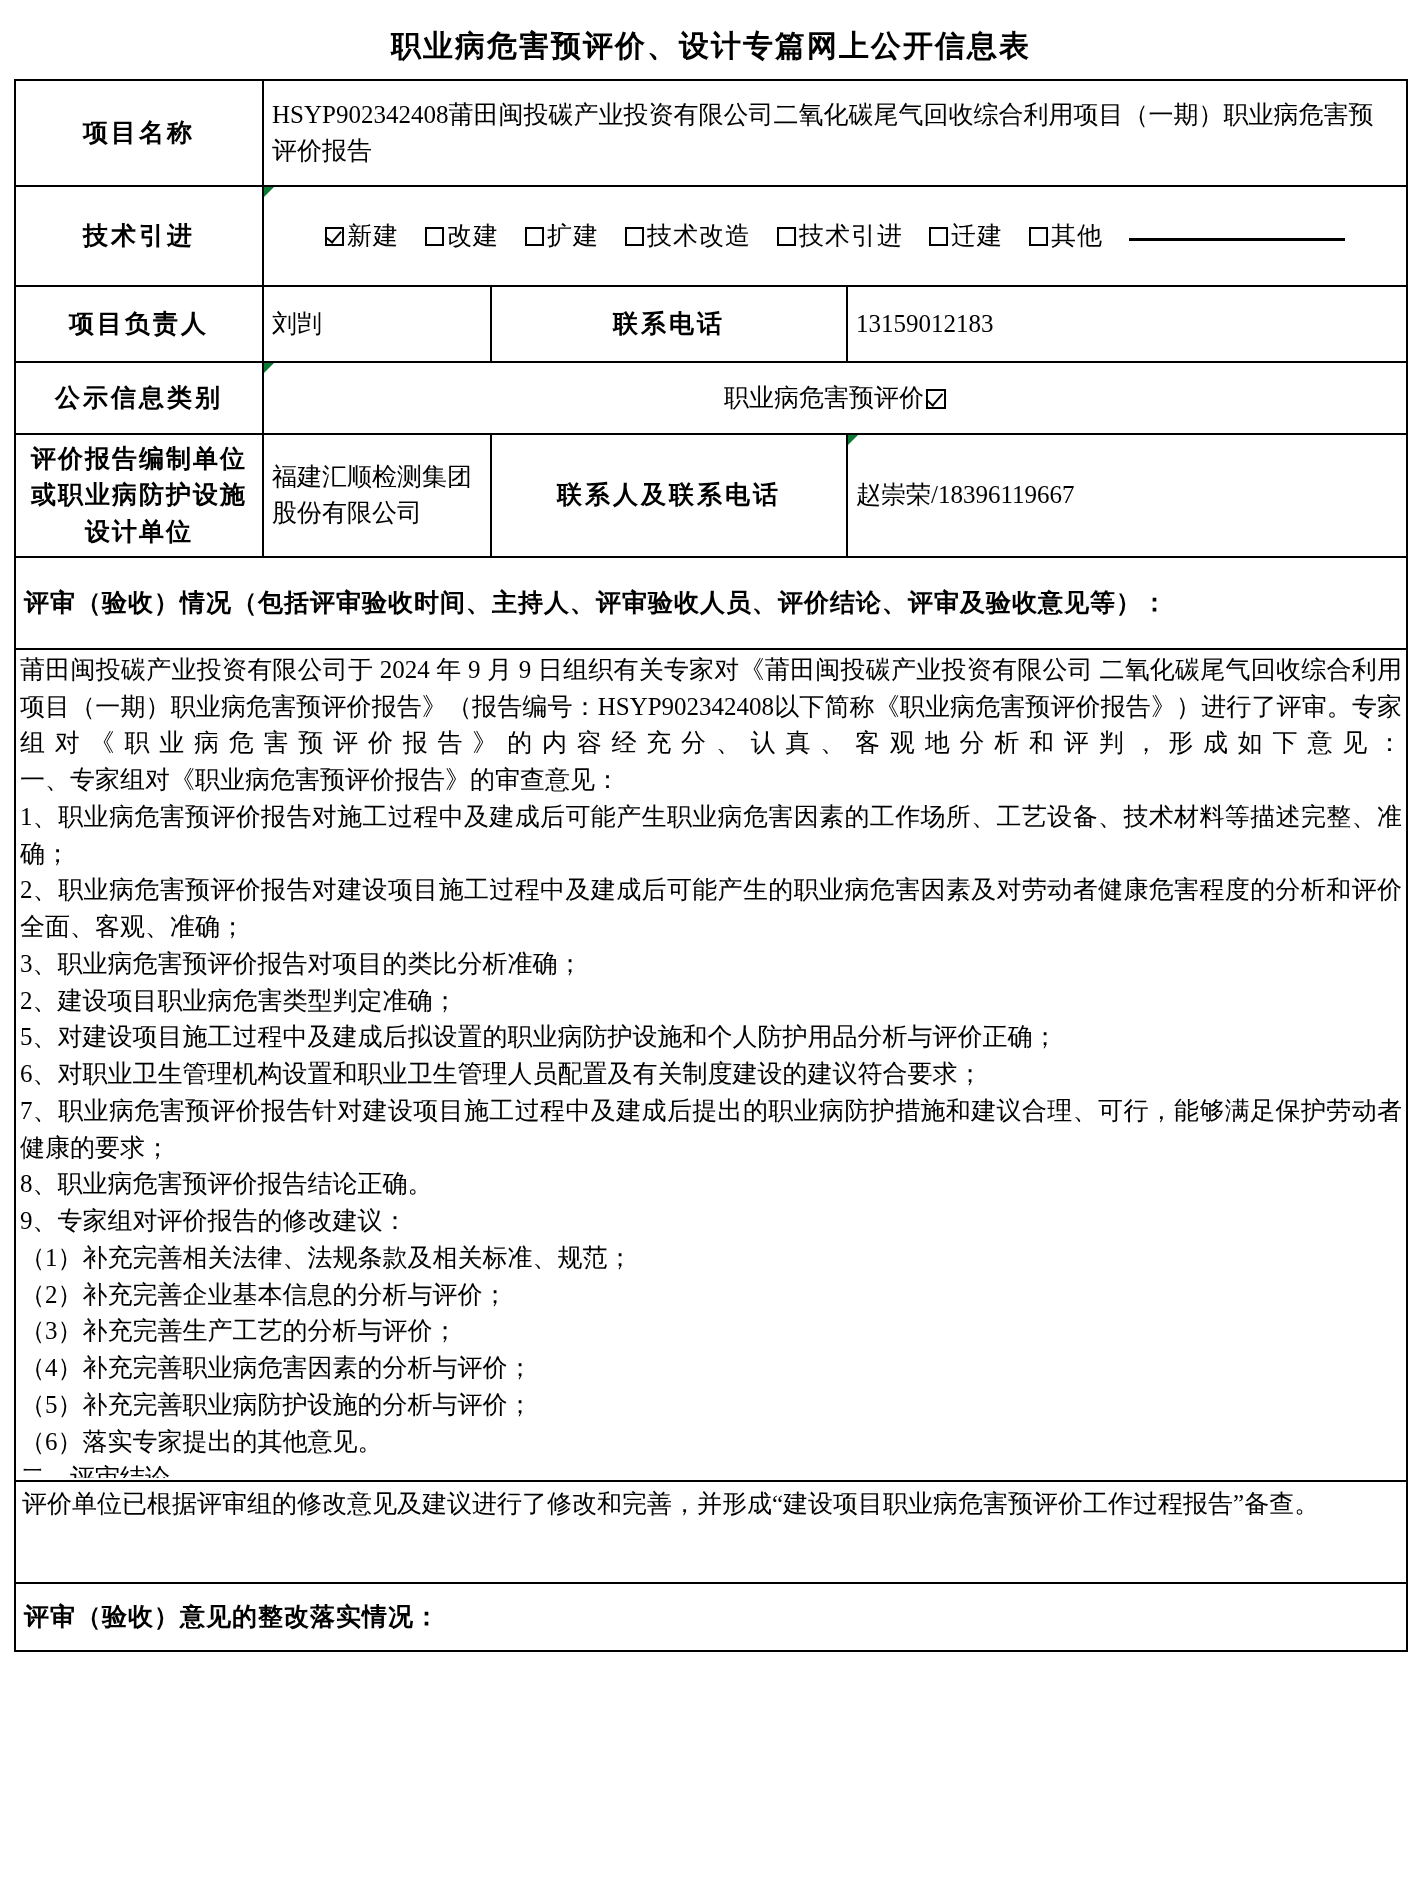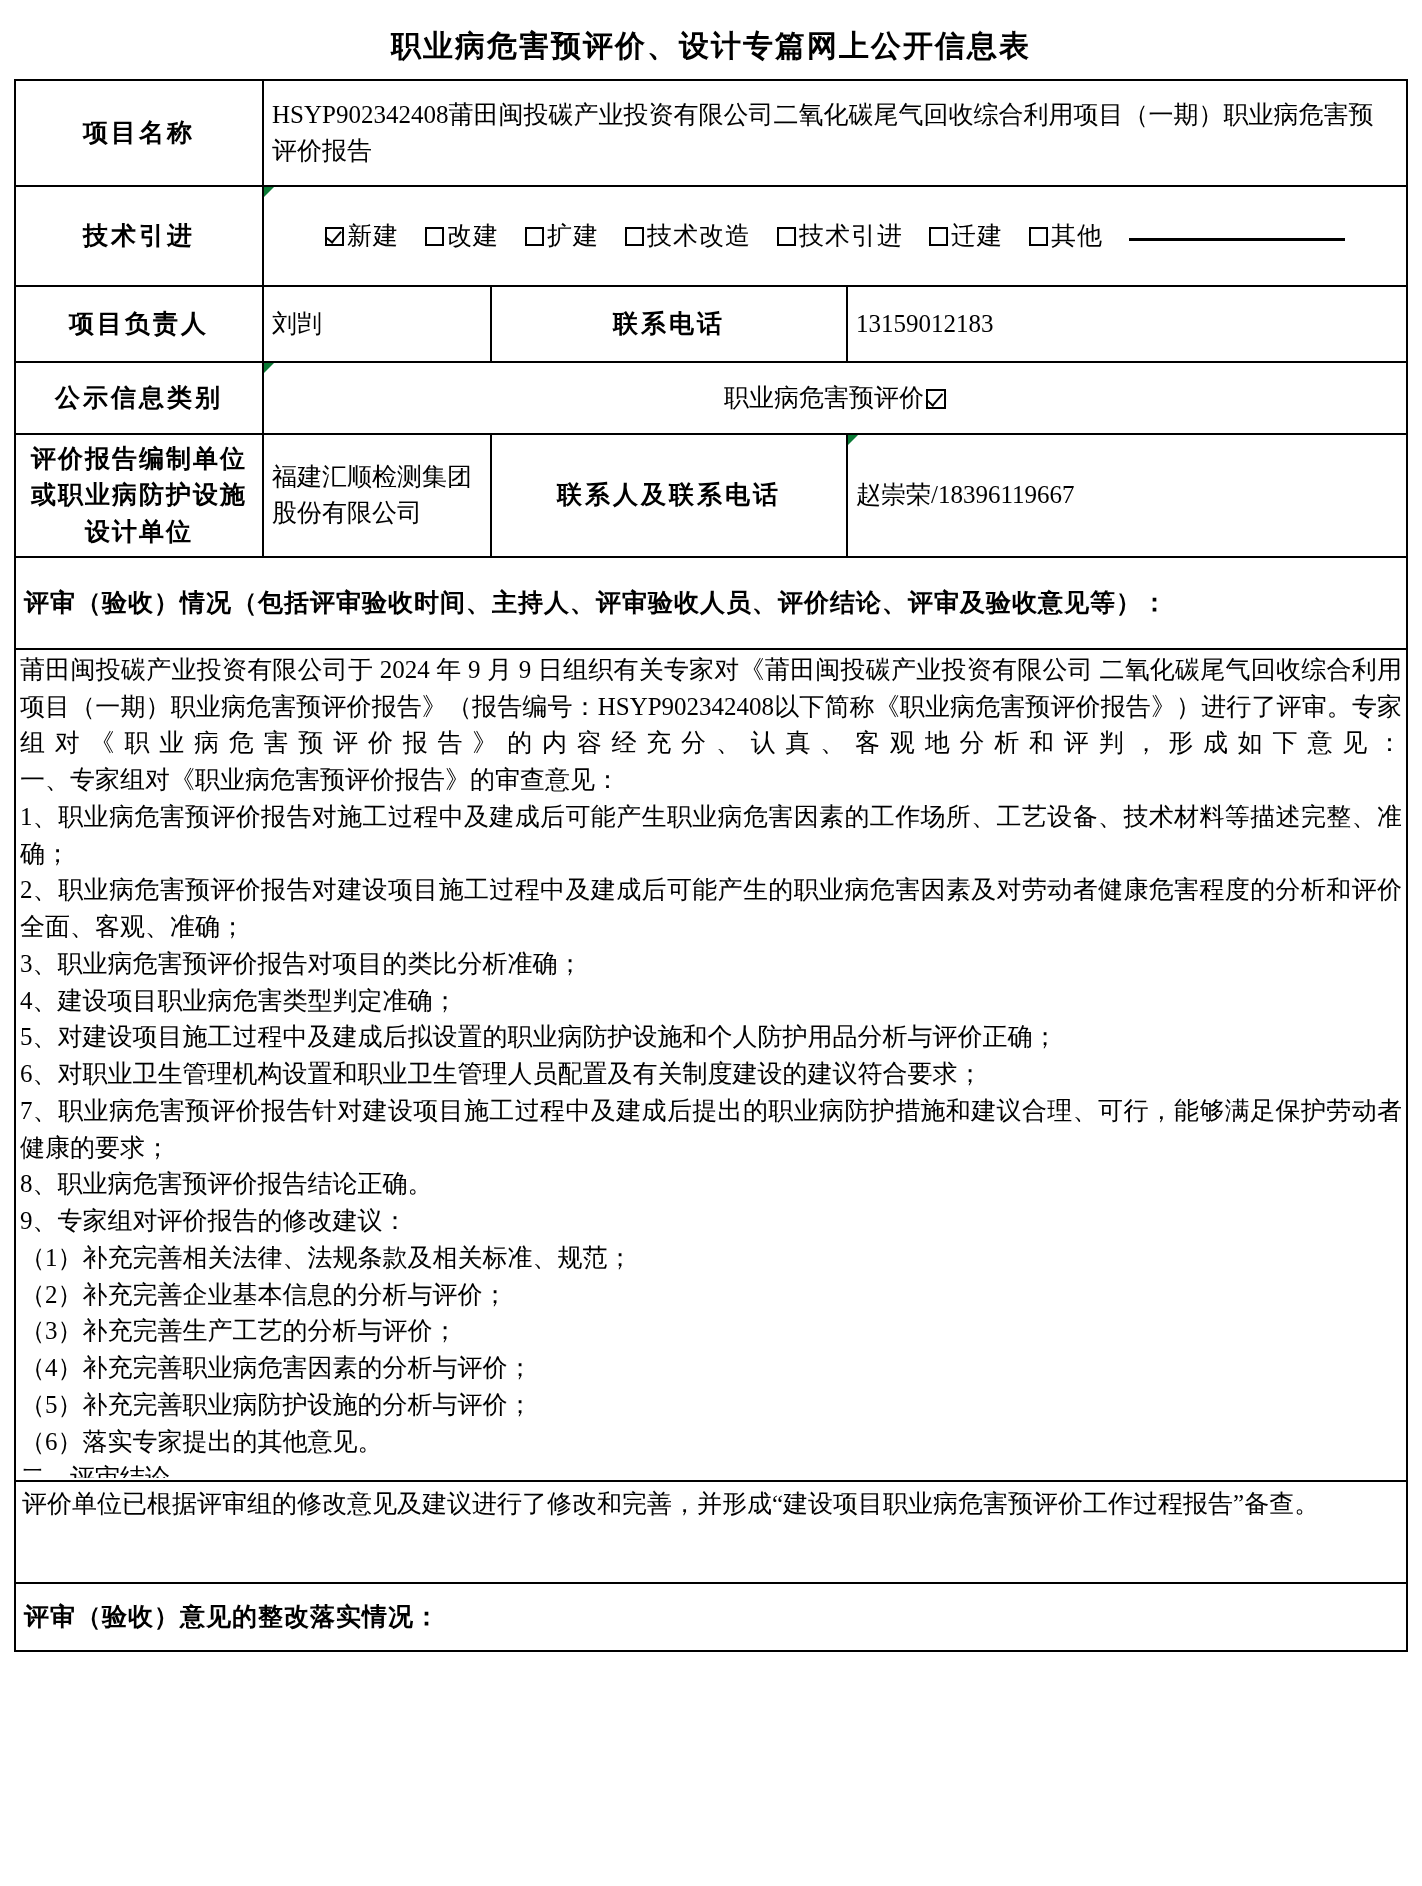--- a/index.html
+++ b/index.html
@@ -212,21 +212,21 @@
       </tr>
 
       <tr>
         <td colspan="4" class="body-block" style="padding:2px 4px;">
           <div class="clip-box" id="review-paragraphs">
               <p class="just">莆田闽投碳产业投资有限公司于 2024 年 9 月 9 日组织有关专家对《莆田闽投碳产业投资有限公司 二氧化碳尾气回收综合利用项目（一期）职业病危害预评价报告》（报告编号：HSYP902342408以下简称《职业病危害预评价报告》）进行了评审。专家组对《职业病危害预评价报告》的内容经充分、认真、客观地分析和评判，形成如下意见：</p>
               <p class="jleft">一、专家组对《职业病危害预评价报告》的审查意见：</p>
               <p class="jleft">1、职业病危害预评价报告对施工过程中及建成后可能产生职业病危害因素的工作场所、工艺设备、技术材料等描述完整、准确；</p>
               <p class="jleft">2、职业病危害预评价报告对建设项目施工过程中及建成后可能产生的职业病危害因素及对劳动者健康危害程度的分析和评价全面、客观、准确；</p>
               <p class="jleft">3、职业病危害预评价报告对项目的类比分析准确；</p>
-              <p class="jleft">4、建设项目职业病危害类型判定准确；</p>
+              <p class="jleft">2、建设项目职业病危害类型判定准确；</p>
               <p class="jleft">5、对建设项目施工过程中及建成后拟设置的职业病防护设施和个人防护用品分析与评价正确；</p>
               <p class="jleft">6、对职业卫生管理机构设置和职业卫生管理人员配置及有关制度建设的建议符合要求；</p>
               <p class="jleft">7、职业病危害预评价报告针对建设项目施工过程中及建成后提出的职业病防护措施和建议合理、可行，能够满足保护劳动者健康的要求；</p>
               <p class="jleft">8、职业病危害预评价报告结论正确。</p>
               <p class="jleft">9、专家组对评价报告的修改建议：</p>
               <p class="jleft">（1）补充完善相关法律、法规条款及相关标准、规范；</p>
               <p class="jleft">（2）补充完善企业基本信息的分析与评价；</p>
               <p class="jleft">（3）补充完善生产工艺的分析与评价；</p>
               <p class="jleft">（4）补充完善职业病危害因素的分析与评价；</p>
               <p class="jleft">（5）补充完善职业病防护设施的分析与评价；</p>

